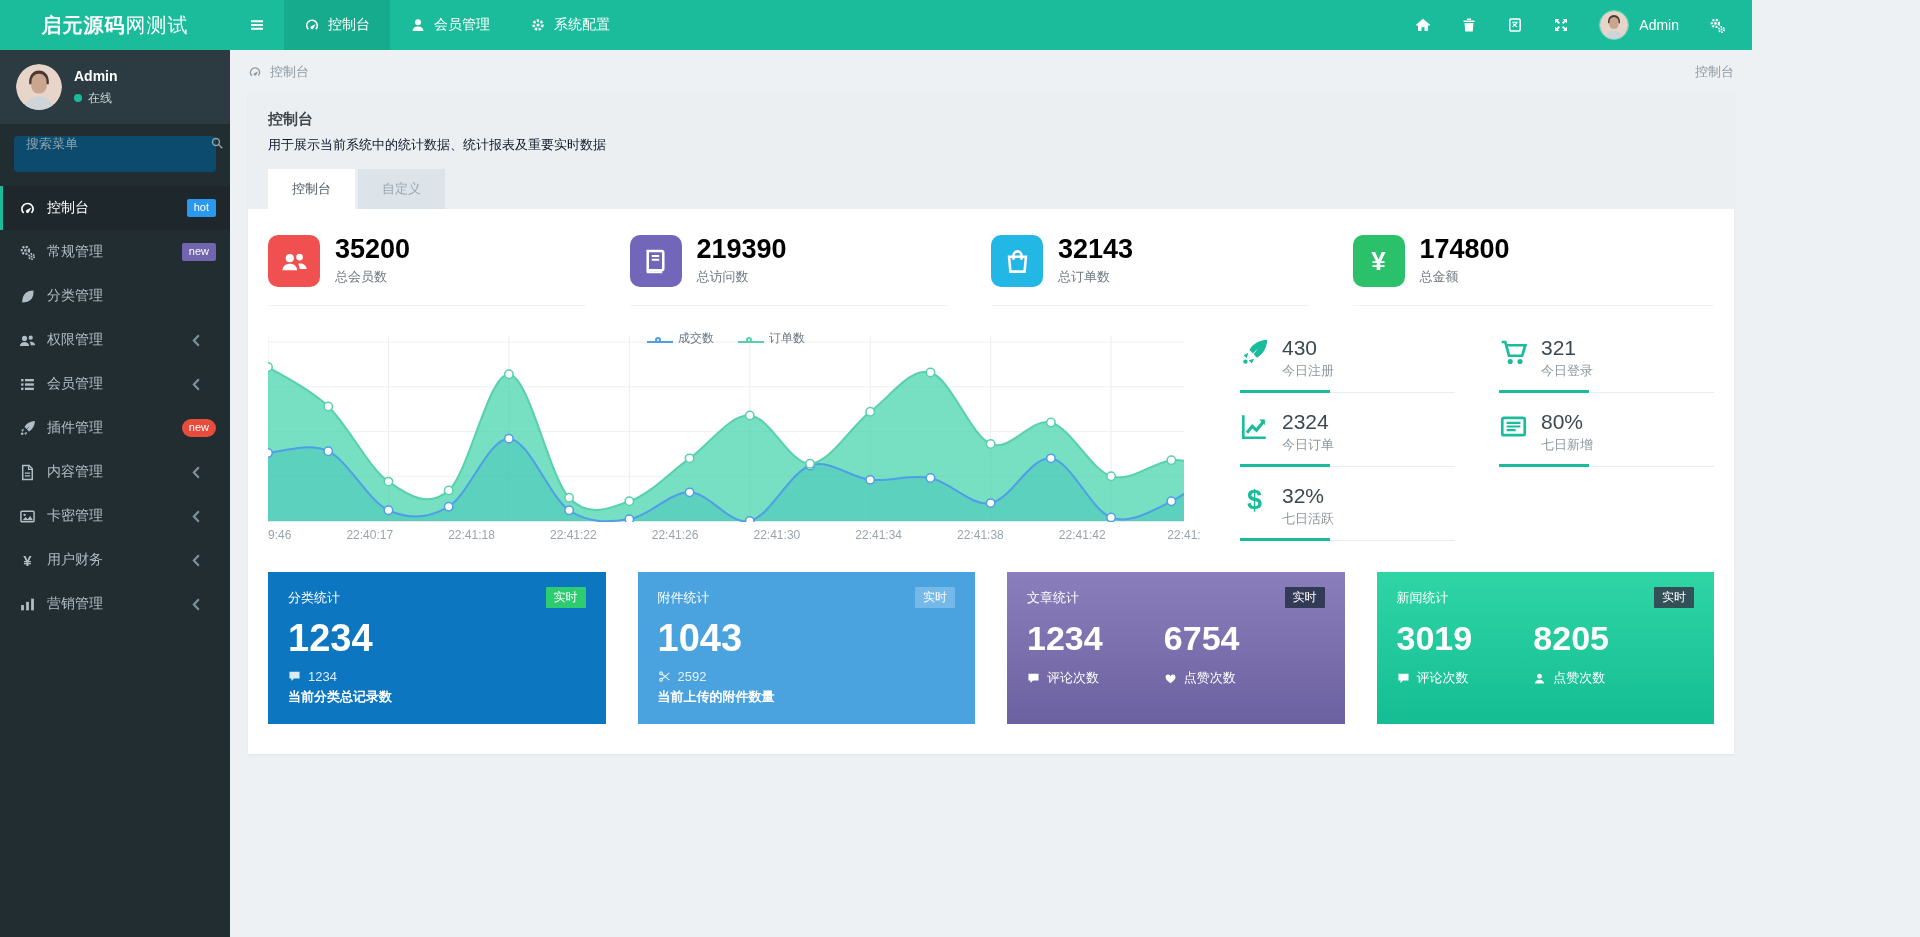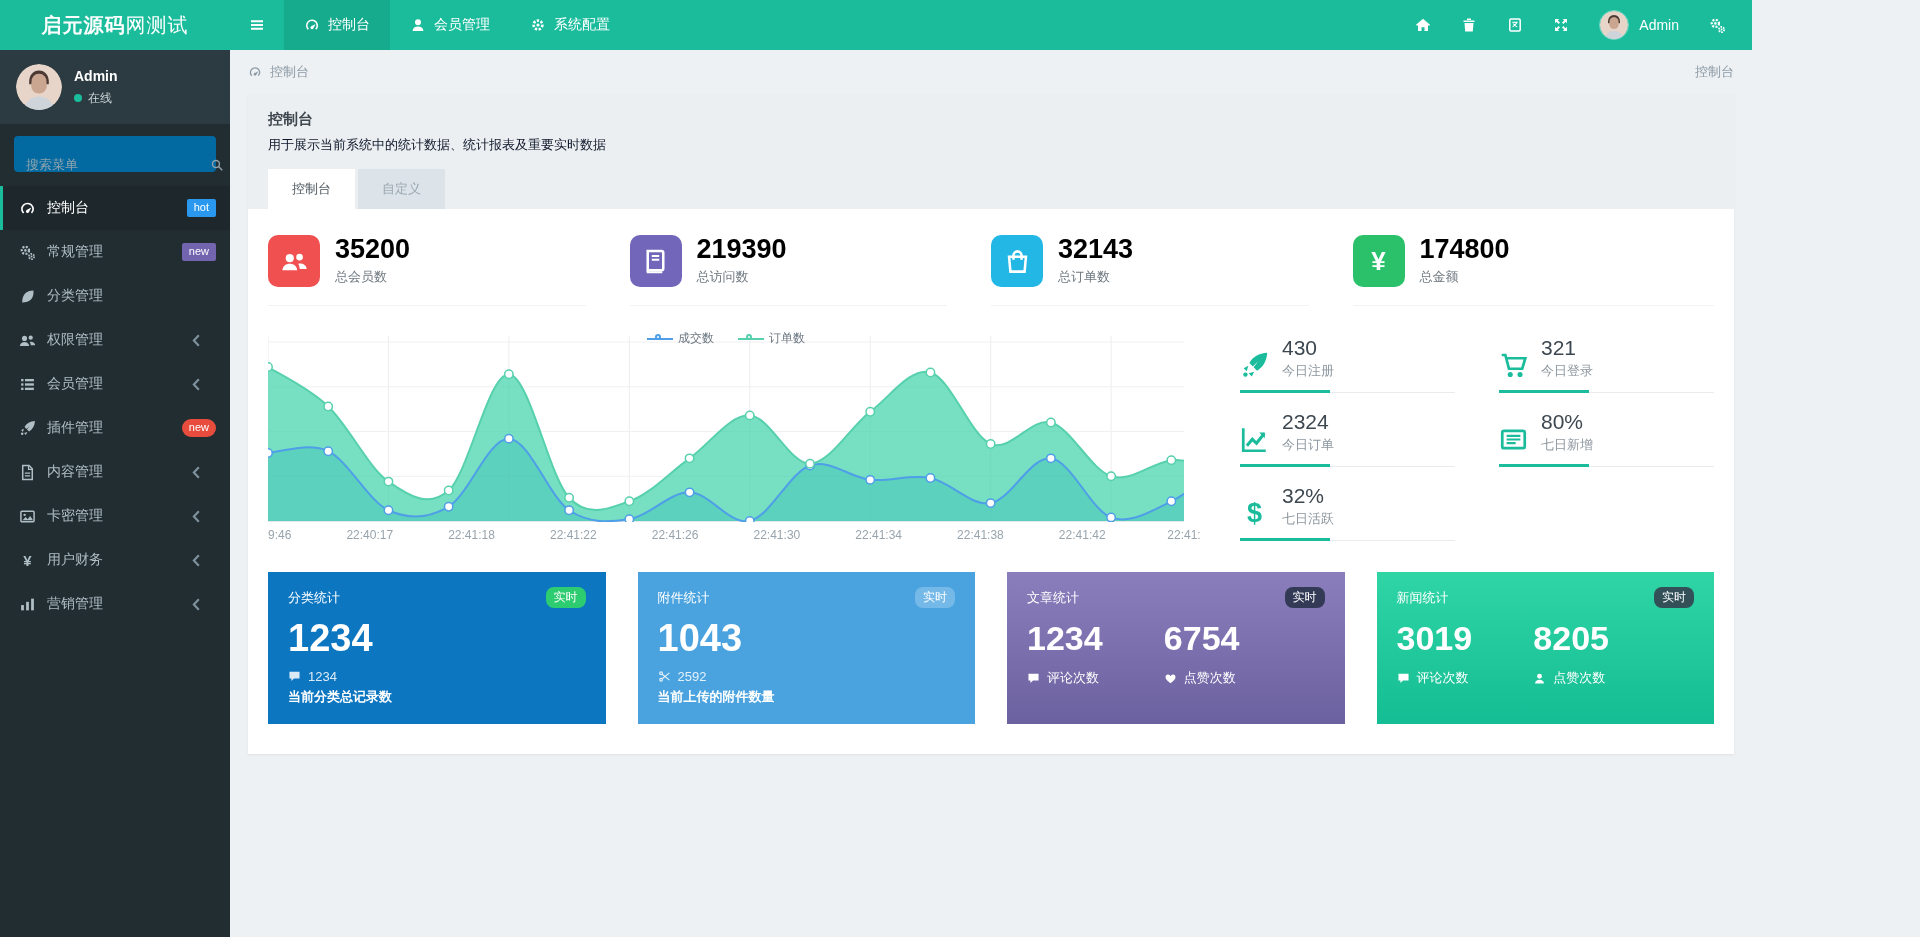--- a/index.html
+++ b/index.html
@@ -25,21 +25,21 @@
 .main{flex:1;display:flex;min-height:0}
 .sidebar{width:230px;background:#222d32;flex-shrink:0;display:flex;flex-direction:column}
 .user-panel{display:flex;gap:12px;padding:14px 16px;background:#2c3b41;align-items:center}
 .avatar{border-radius:50%;overflow:hidden;flex-shrink:0;display:inline-flex}
 .avatar svg{width:100%;height:100%}
 .avatar.md{width:46px;height:46px}
 .avatar.sm{width:30px;height:30px;border:1px solid rgba(255,255,255,.4)}
 .up-name{color:#fff;font-weight:bold;font-size:14px}
 .up-status{color:#cfd8dc;font-size:12px;margin-top:6px;display:flex;align-items:center;gap:6px}
 .dot{width:8px;height:8px;border-radius:50%;background:#1abc9c;display:inline-block}
-.search-box{margin:12px 14px 8px;background:#0369a1;border-radius:4px;display:flex;align-items:flex-end;padding:0 12px;height:36px;gap:8px}
+.search-box{margin:12px 14px 8px;background:#0c4a6e;border-radius:4px;display:flex;align-items:flex-start;padding:0 12px;height:36px;gap:8px}
 .search-box input{flex:1;background:transparent;border:0;outline:0;color:#cfd8dc;font-size:13px}
 .search-box input::placeholder{color:#8fa4ad}
 .search-box .ic{color:#8fa4ad;width:14px;height:14px}
 #menu{list-style:none;margin-top:6px}
 .menu-item{position:relative;display:flex;align-items:center;height:44px;padding:0 14px 0 16px;color:#b0bec5;font-size:14px;cursor:pointer;border-left:3px solid transparent}
 .menu-item .ic{width:17px;height:17px;margin-right:11px;font-size:15px}
 .menu-item.active{background:#1e282c;color:#fff;border-left-color:#1abc9c}
 .badge{margin-left:auto;font-size:11px;padding:2px 7px;border-radius:2px;color:#fff;line-height:1.2}
 .badge.pill{border-radius:9px}
 .chev{margin-left:auto;color:#7f929c;width:11px;height:11px}
@@ -62,41 +62,41 @@
 .stat{display:flex;gap:15px;align-items:flex-start;padding:2px 0 18px;border-bottom:1px solid #f0f3f5;margin-right:44px}
 .stat:last-child{margin-right:0}
 .stat-ic{width:52px;height:52px;border-radius:10px;color:#fff;display:flex;align-items:center;justify-content:center;font-size:26px}
 .stat-ic .ic{width:27px;height:27px}
 .stat-num{font-size:27px;font-weight:bold;color:#000000;line-height:1.05}
 .stat-lbl{font-size:13px;color:#6e7880;margin-top:5px}
 
 .chart-row{display:flex;margin-top:26px}
 .chart-wrap{flex:1;min-width:0;position:relative}
 .legend{position:absolute;top:-2px;left:0;right:0;display:flex;justify-content:center;gap:24px;z-index:2;font-size:12px;color:#6b7680}
-.lg-item{display:flex;align-items:center;gap:5px;cursor:pointer}
+.lg-item{display:flex;align-items:flex-end;gap:5px;cursor:pointer}
 .lg-mark{position:relative;width:26px;height:10px}
 .lg-line{position:absolute;top:4px;left:0;right:0;height:2px}
 .lg-dot{position:absolute;left:8px;top:0;width:6px;height:6px;border-radius:50%;border:2px solid;background:#fff}
 .chart-canvas{height:190px;position:relative;overflow:hidden}
 .chart-canvas svg{position:absolute;inset:0}
 .x-labels{position:relative;height:22px;font-size:12px;color:#98a4ad}
 .x-labels span{position:absolute;top:6px;white-space:nowrap}
 
 .mini-stats{width:530px;padding-left:56px;display:grid;grid-template-columns:1fr 1fr;column-gap:44px;row-gap:17px;align-content:start;margin-top:4px}
-.ms-top{display:flex;gap:13px;align-items:flex-end}
+.ms-top{display:flex;gap:13px;align-items:flex-start}
 .ms-ic{color:#1abc9c;width:29px;height:29px;font-size:27px;margin-top:2px}
 .ms-num{font-size:21px;color:#3d4750}
 .ms-lbl{font-size:13px;color:#8d979f;margin-top:2px}
 .ms-bar{margin-top:10px;height:3px;position:relative;background:linear-gradient(#e8ecef,#e8ecef) left bottom/100% 1px no-repeat}
 .ms-bar i{position:absolute;left:0;top:0;height:3px;width:42%;background:#1abc9c}
 
 .cards-row{display:grid;grid-template-columns:repeat(4,1fr);gap:32px;margin-top:28px}
 .card{color:#fff;padding:15px 20px 16px;min-height:152px}
 .card-head{display:flex;justify-content:space-between;align-items:center;font-size:13px}
-.card-badge{font-size:12px;padding:2px 8px;border-radius:8px;color:#fff}
+.card-badge{font-size:12px;padding:2px 8px;border-radius:1px;color:#fff}
 .card-num{font-size:38px;font-weight:bold;margin-top:10px;line-height:1.1}
 .card-sub{display:flex;align-items:center;gap:7px;font-size:13px;opacity:.85;margin-top:9px}
 .card-sub .ic{width:13px;height:13px}
 .card-lbl{font-size:13px;font-weight:bold;margin-top:4px}
 .card-cols{display:flex;margin-top:12px}
 .cc{width:46%}
 .cc-num{font-size:34px;font-weight:bold;line-height:1.1}
 .cc-lbl{display:flex;gap:7px;font-size:13px;font-weight:normal;margin-top:12px;align-items:center}
 .cc-lbl .ic{width:13px;height:13px}
 </style>

